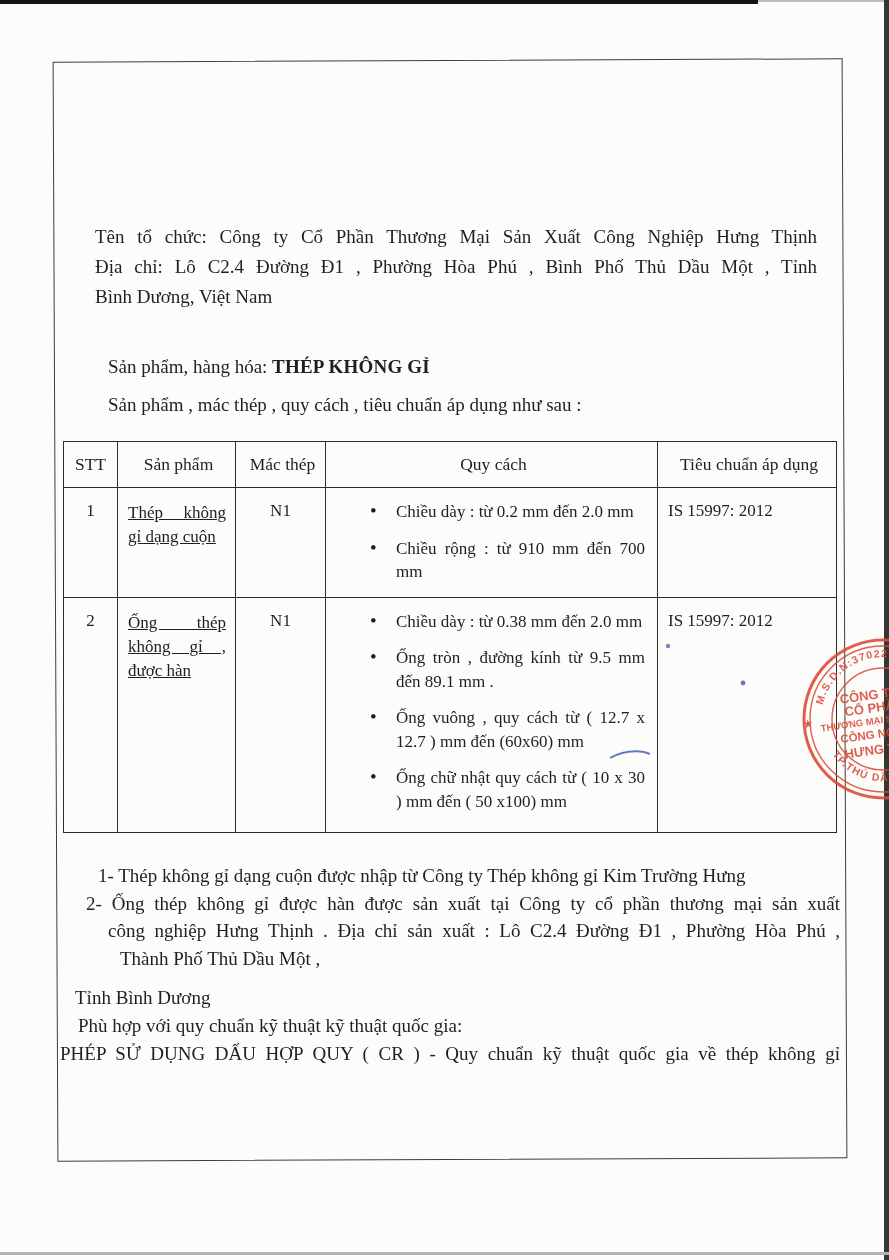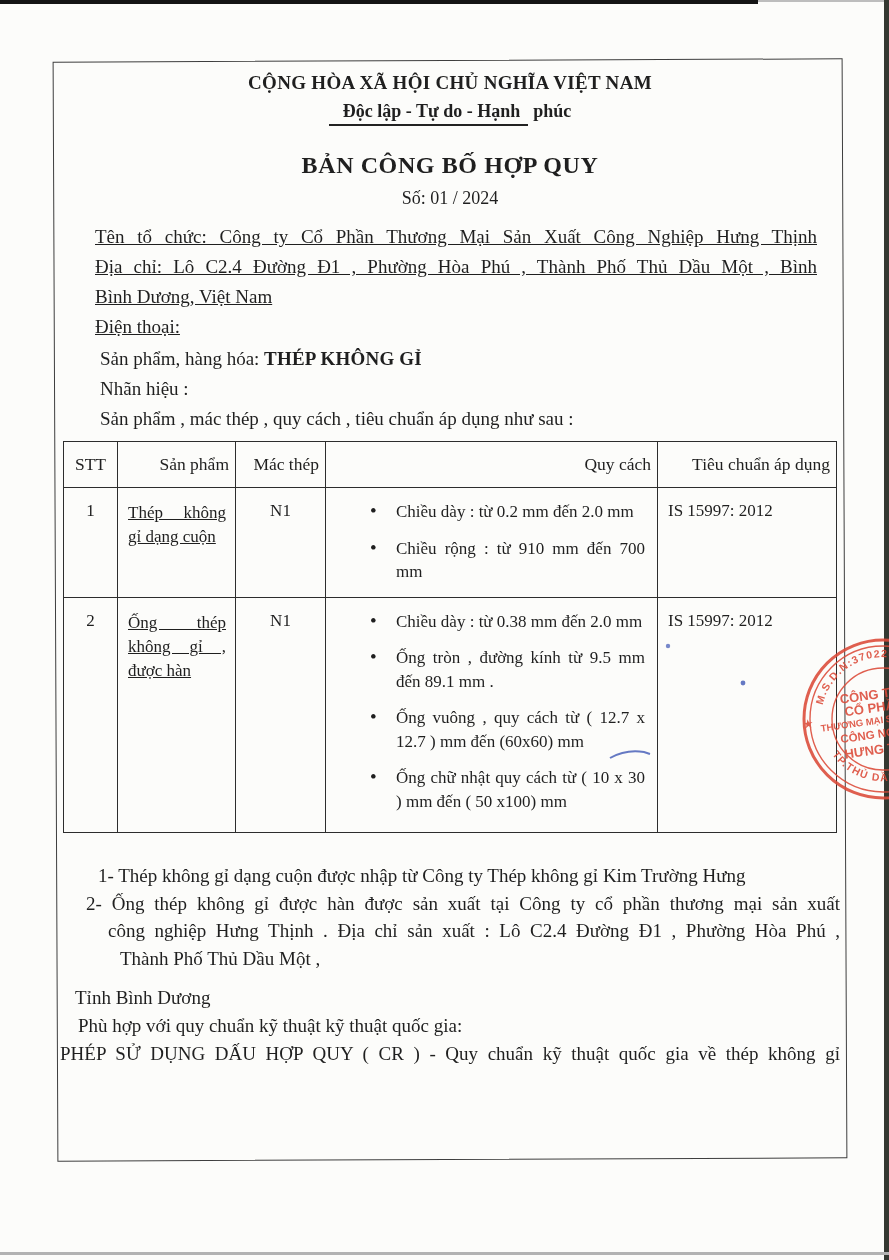--- a/index.html
+++ b/index.html
@@ -21,33 +21,33 @@
   
   .head{position:absolute;left:55px;top:72px;width:790px;text-align:center;}
   .nat{font-size:19px;font-weight:bold;letter-spacing:.3px;}
   .motto{font-size:18px;font-weight:bold;margin-top:7px;}
   .motto-u{display:inline-block;border-bottom:2.6px solid #222;padding:0 8px 2px 14px;}
   .motto-rest{margin-left:5px;}
   .doc-title{font-size:24px;font-weight:bold;margin-top:26px;letter-spacing:.6px;}
   .doc-num{font-size:18px;margin-top:9px;}
   
   .info-block{position:absolute;left:95px;top:222px;width:722px;font-size:19px;line-height:30px;}
-  .info-block p{margin:0;text-align:justify;text-decoration:underline;}
+  .info-block p{margin:0;text-align:justify;}
   .info-block p.jl{text-align-last:justify;}
   .product-block{position:absolute;left:100px;top:344px;width:718px;font-size:19px;line-height:30px;}
-  .product-block p{margin:0;}
+  .product-block p{margin:8px;}
   .product-block b{letter-spacing:.2px;}
   
   table.main{
     position:absolute;left:63px;top:441px;width:773px;
     border-collapse:collapse;table-layout:fixed;font-size:17px;
   }
   table.main th,table.main td{border:1.7px solid #2d2d2d;}
   table.main th{
-    font-weight:normal;text-align:right;height:45px;vertical-align:middle;
+    font-weight:normal;text-align:center;height:45px;vertical-align:middle;
     padding:0 6px 0 10px;font-size:17.5px;
   }
   table.main th.c{text-align:center;padding:0;}
   tbody tr:nth-child(1){height:93px;}
   tbody tr:nth-child(2){height:235px;}
   td.stt{vertical-align:top;text-align:center;padding-top:13px;}
   td.name{vertical-align:top;text-align:justify;padding:13px 9px 0 10px;line-height:24px;text-decoration:underline;}
   td.mark{vertical-align:top;text-align:center;padding-top:13px;}
   td.spec{vertical-align:top;padding:0;}
   td.spec ul{list-style:none;margin:0;padding:12px 12px 0 70px;}
@@ -81,39 +81,29 @@
 <body>
 
 <div class="scan">
 
   <div class="edge-top"></div>
   <div class="edge-top-right"></div>
   <div class="edge-right"></div>
   <div class="edge-bottom"></div>
   <div class="page-border"></div>
 
-  <div class="head">
-    <div class="nat">CỘNG HÒA XÃ HỘI CHỦ NGHĨA VIỆT NAM</div>
-    <div class="motto">
-      <span class="motto-u">Độc lập - Tự do - Hạnh</span><span class="motto-rest">phúc</span>
-    </div>
-    <div class="doc-title">BẢN CÔNG BỐ HỢP QUY</div>
-    <div class="doc-num">Số: 01 / 2024</div>
-  </div>
 
   <div class="info-block">
     <p class="jl">Tên tổ chức: Công ty Cổ Phần Thương Mại Sản Xuất Công Nghiệp Hưng Thịnh</p>
-    <p class="jl">Địa chỉ: Lô C2.4 Đường Đ1 , Phường Hòa Phú , Thành Phố Thủ Dầu Một , Bình</p>
+    <p class="jl">Địa chỉ: Lô C2.4 Đường Đ1 , Phường Hòa Phú , Bình Phố Thủ Dầu Một , Tỉnh</p>
     <p>Bình Dương, Việt Nam</p>
-    <p>Điện thoại:</p>
   </div>
 
   <div class="product-block">
     <p><span>Sản phẩm, hàng hóa:</span> <b>THÉP KHÔNG GỈ</b></p>
-    <p>Nhãn hiệu :</p>
     <p>Sản phẩm , mác thép , quy cách , tiêu chuẩn áp dụng như sau :</p>
   </div>
 
   <table class="main">
     <colgroup>
       <col style="width:54px">
         <col style="width:118px">
         <col style="width:90px">
       <col style="width:332px">
         <col style="width:179px">

